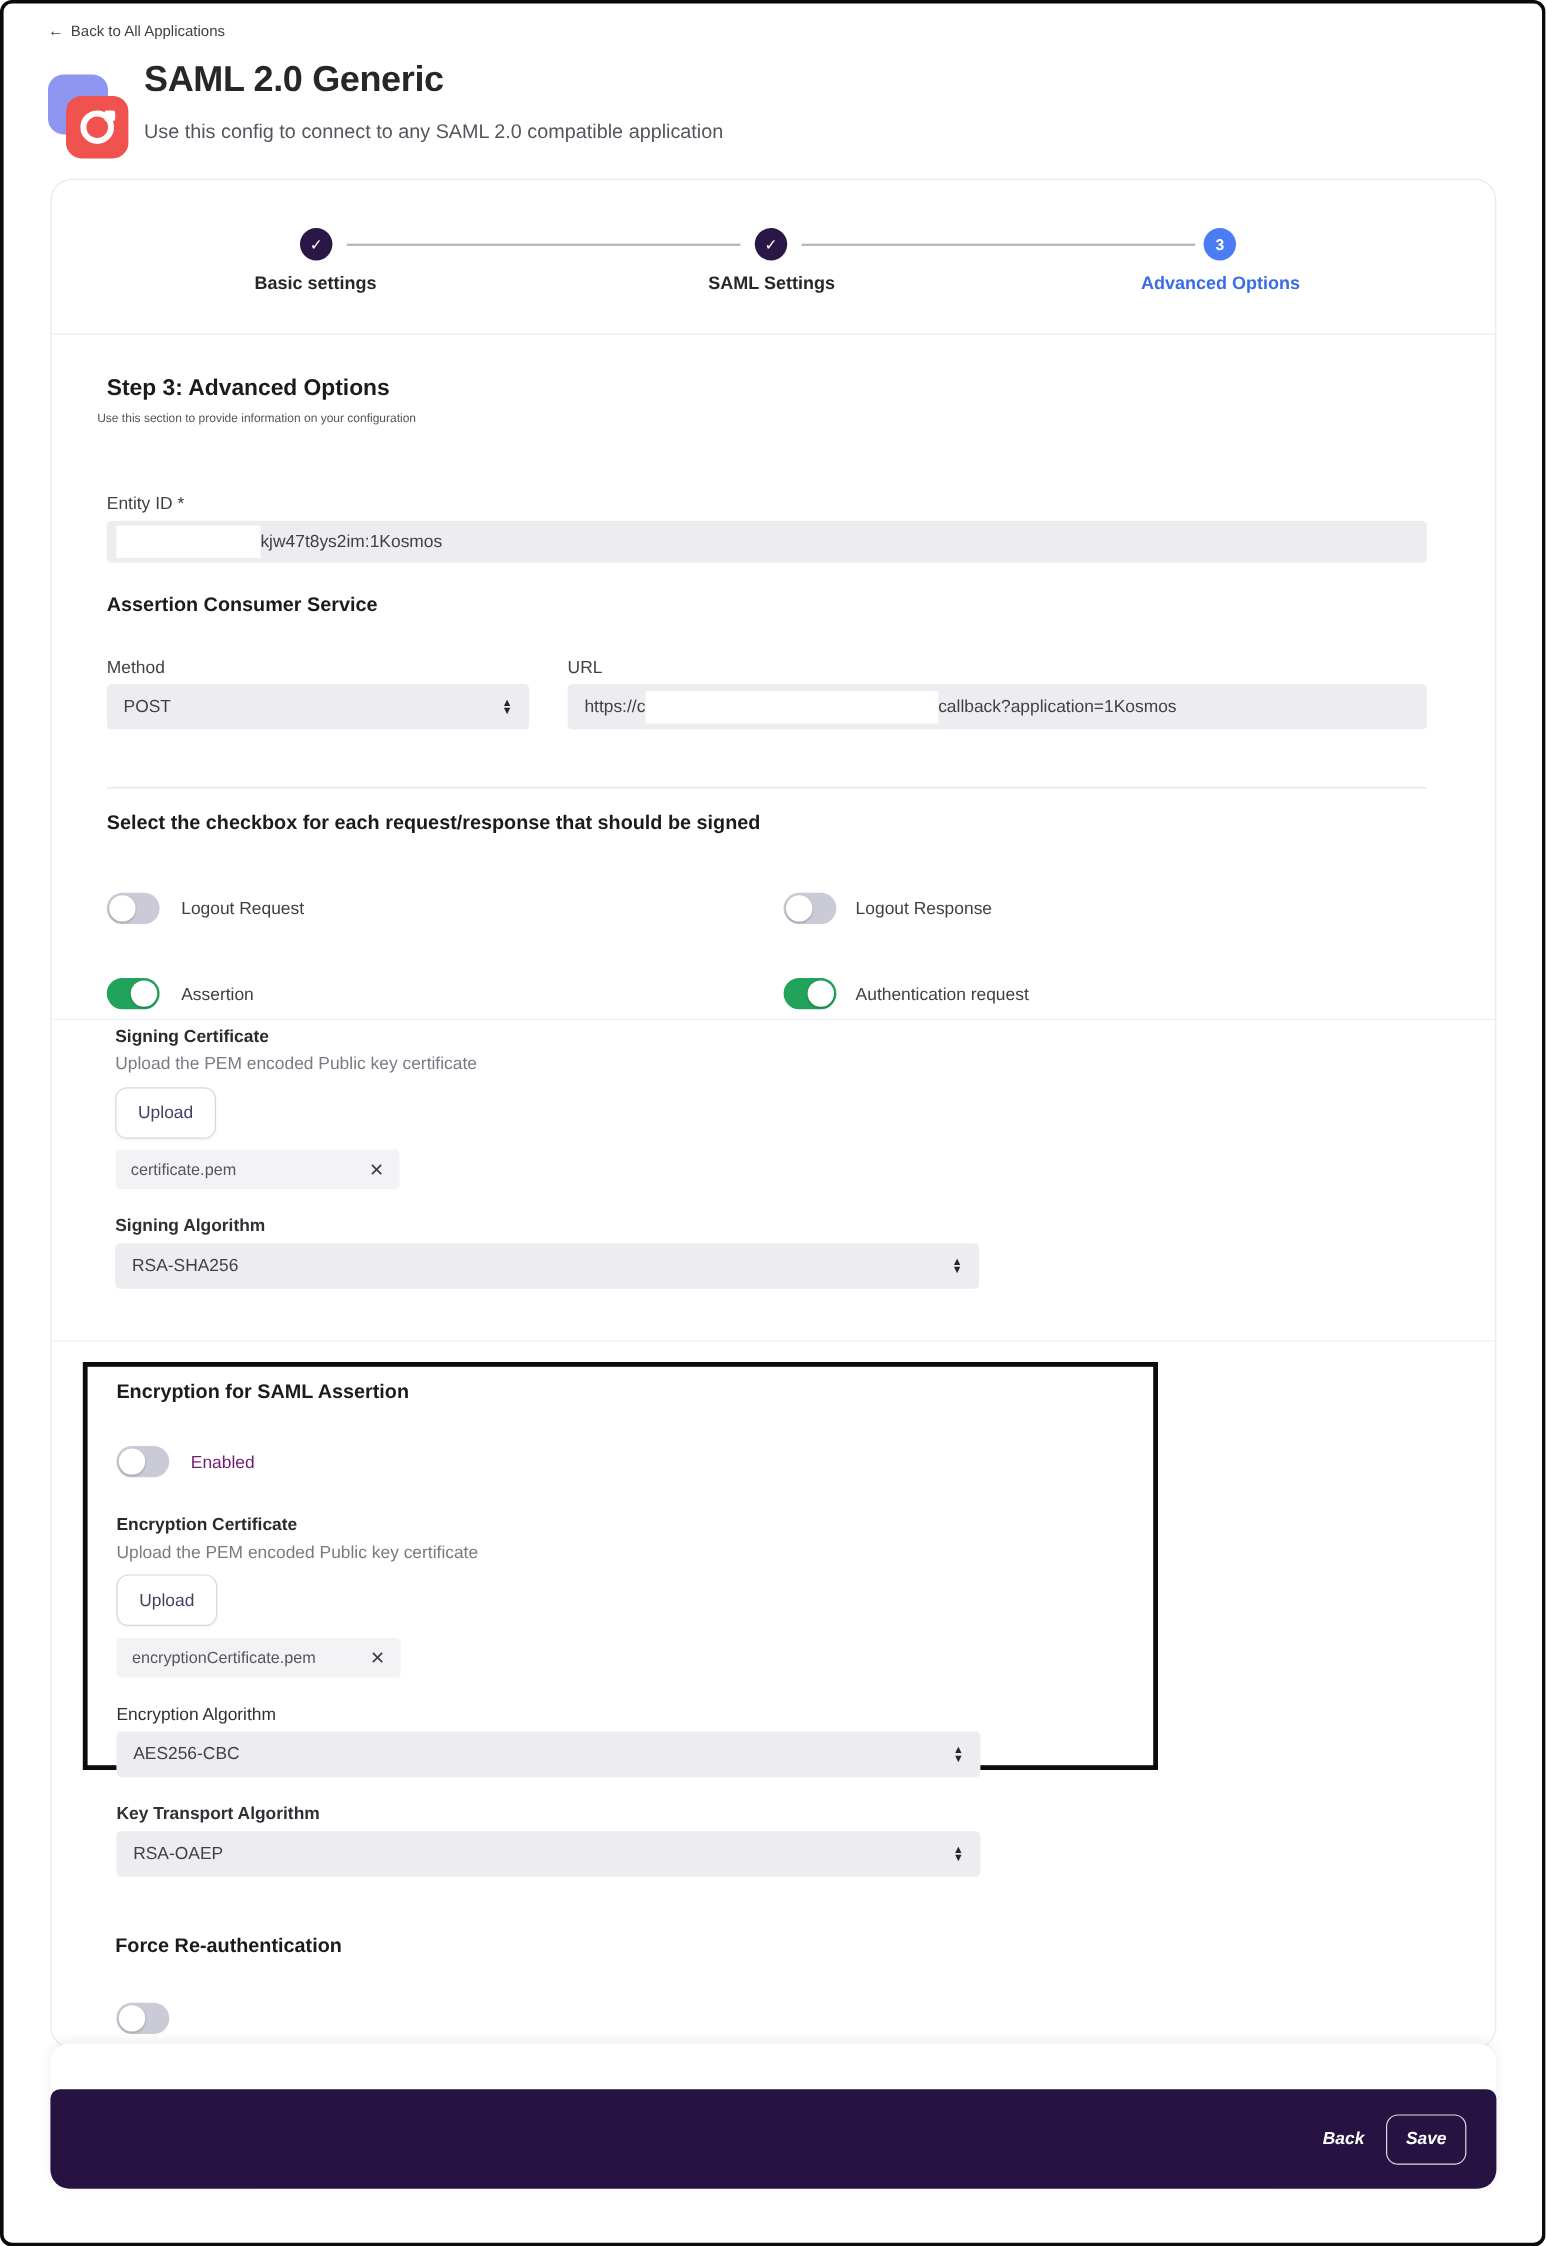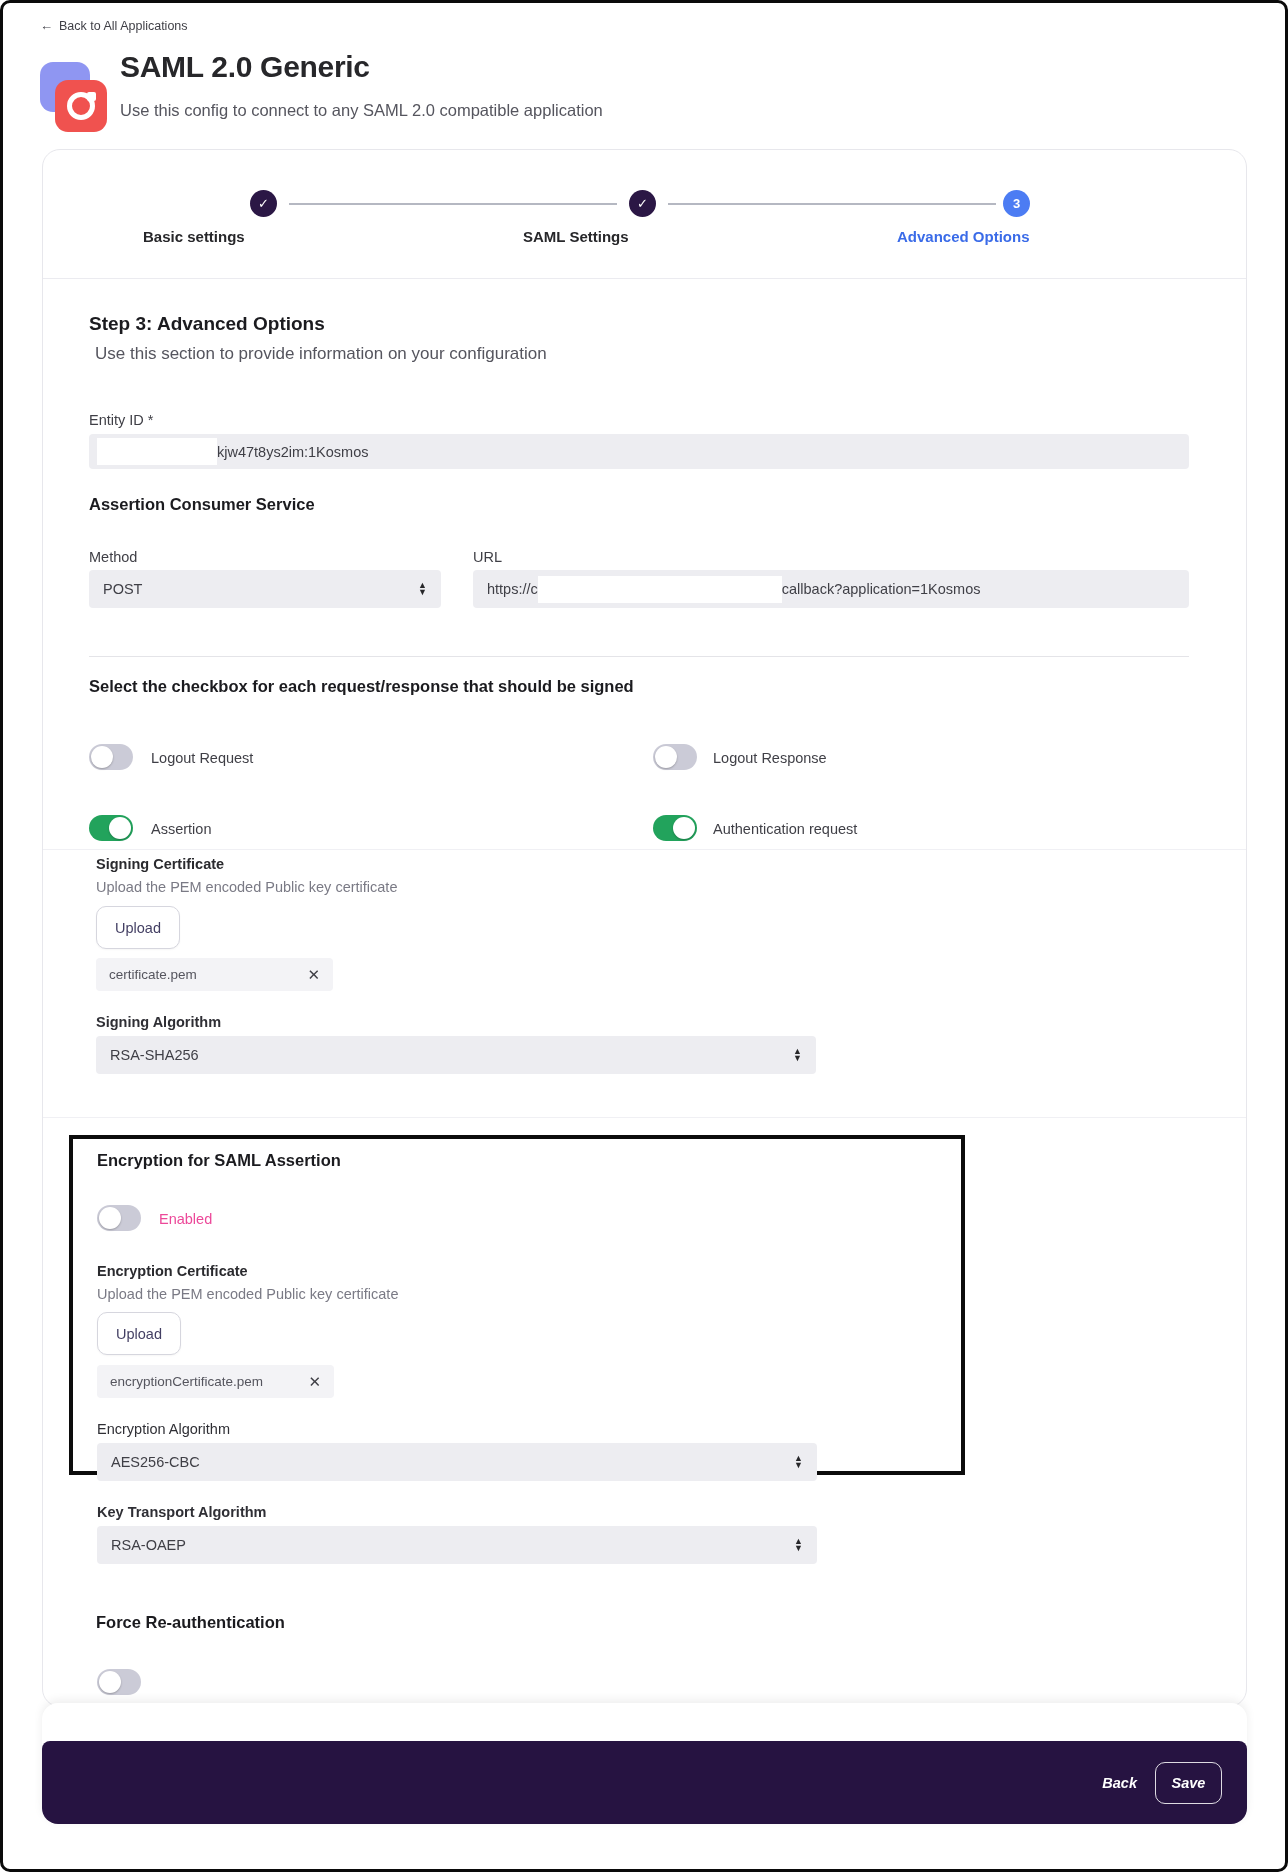--- a/index.html
+++ b/index.html
@@ -19,25 +19,25 @@
   .page-title { position:absolute; left:120px; top:50px; font-size:30px; font-weight:700; color:#27272a; letter-spacing:-0.3px; }
   .page-subtitle { position:absolute; left:120px; top:101px; font-size:16.5px; color:#55555e; }
 
   
   .card { position:absolute; left:42px; top:149px; width:1205px; height:1558px; background:#fff; border:1px solid #e7e7ec; border-radius:18px; }
   .stepper { position:absolute; left:0; top:0; width:100%; height:129px; border-bottom:1px solid #ebebf0; }
   .step-circle { position:absolute; top:40px; width:27px; height:27px; border-radius:50%; display:flex; align-items:center; justify-content:center; color:#fff; font-size:13px; cursor:pointer; }
   .step-complete { background:#2b1745; }
   .step-current { background:#4c7cf3; font-weight:700; }
   .step-line { position:absolute; top:53px; height:1.5px; background:#b5b8c2; }
-  .step-label { position:absolute; top:78px; width:240px; font-size:15px; font-weight:700; color:#27272a; cursor:pointer; }
+  .step-label { position:absolute; top:78px; width:240px; text-align:center; font-size:15px; font-weight:700; color:#27272a; cursor:pointer; }
   .step-label.current { color:#3a6be8; }
 
   .h-step { position:absolute; left:46px; top:163px; font-size:19px; font-weight:700; color:#1b1b1f; }
-  .h-sub { position:absolute; left:52px; top:194px; font-size:17px; color:#55555e; }
+  .h-sub { position:absolute; left:38px; top:194px; font-size:10px; color:#55555e; }
 
   .field-label { position:absolute; font-size:14.5px; color:#3f3f46; }
   .gray-field { position:absolute; background:#ededf1; border-radius:4px; display:flex; align-items:center; padding:0 14px; font-size:14.5px; color:#3f3f46; }
   .redact { background:#fff; height:27px; flex:0 0 auto; }
   .arrows { margin-left:auto; display:flex; flex-direction:column; align-items:center; line-height:7px; font-size:9px; color:#27272a; }
 
   .sec-heading { position:absolute; font-size:16.5px; font-weight:700; color:#1b1b1f; }
   .divider { position:absolute; left:46px; width:1100px; height:1px; background:#e4e4e8; }
   .seam { position:absolute; left:0; width:100%; height:1px; background:#f0f0f4; }
 
@@ -172,21 +172,21 @@
         </span>
     </div>
 
     <div class="seam" style="top:967px"></div>
 
     <div class="black-box">
       <div class="sec-heading" style="left:24px; top:12px">Encryption for SAML Assertion</div>
       <div class="toggle off" style="left:24px; top:66px">
           <div class="knob"></div>
         </div>
-      <div class="toggle-label" style="left:86px; top:72px; color:#ec4899">Enabled</div>
+      <div class="toggle-label" style="left:86px; top:72px; color:#701a75">Enabled</div>
 
       <div class="small-bold" style="left:24px; top:124px">Encryption Certificate</div>
       <div class="hint" style="left:24px; top:147px">Upload the PEM encoded Public key certificate</div>
       <div class="upload-btn" style="left:24px; top:173px">Upload</div>
       <div class="chip" style="left:24px; top:226px">
         <span>encryptionCertificate.pem</span>
         <span class="x">✕</span>
       </div>
 
       <div class="field-label" style="left:24px; top:282px; font-weight:400; color:#2f2f35">Encryption Algorithm</div>

